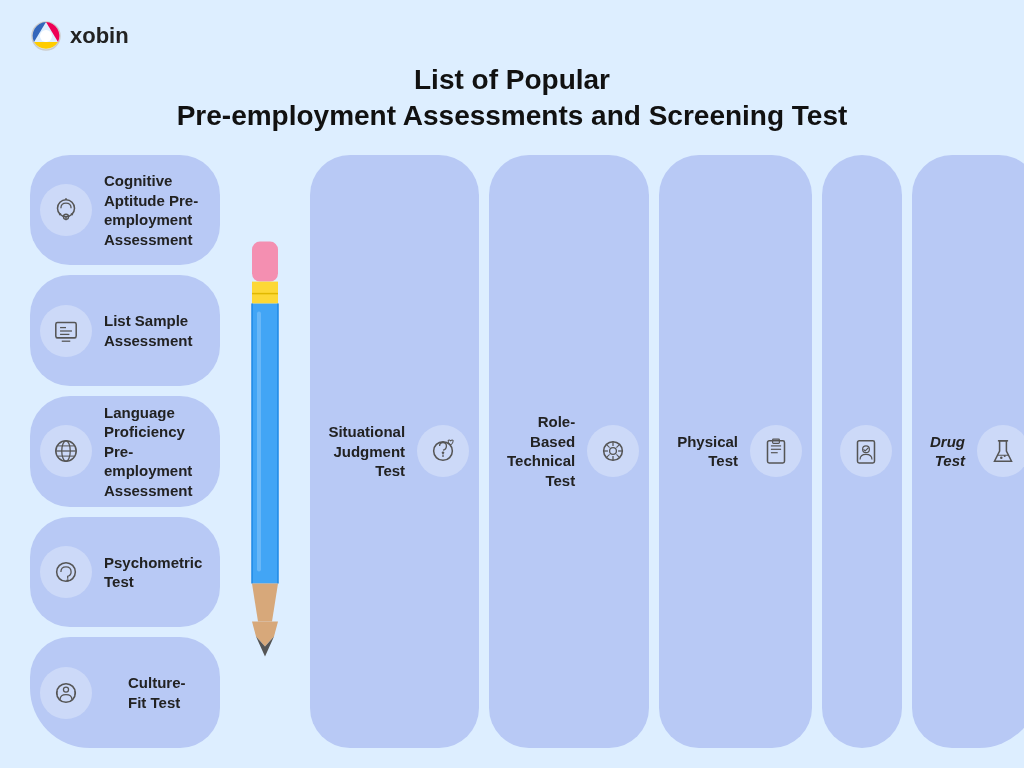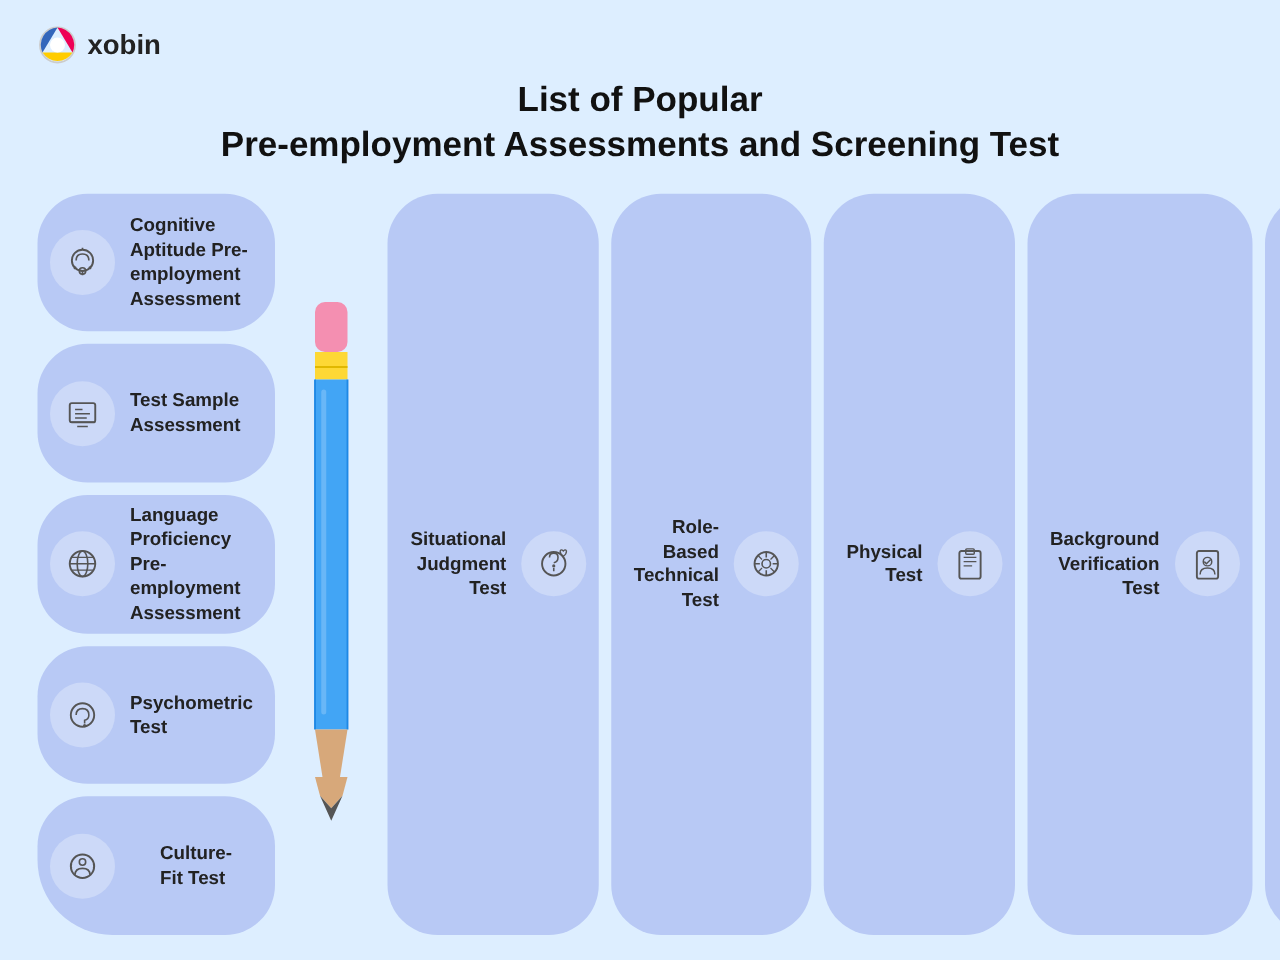--- a/index.html
+++ b/index.html
@@ -197,21 +197,21 @@
         <div class="card-icon-circle">
           <svg viewBox="0 0 40 40" width="34" height="34" xmlns="http://www.w3.org/2000/svg">
             <rect x="8" y="10" width="24" height="18" rx="2" fill="none" stroke="#555" stroke-width="1.8"></rect>
             <line x1="8" y1="28" x2="32" y2="28" stroke="#555" stroke-width="1.5"></line>
             <line x1="15" y1="32" x2="25" y2="32" stroke="#555" stroke-width="1.5"></line>
             <line x1="13" y1="16" x2="20" y2="16" stroke="#555" stroke-width="1.5"></line>
             <line x1="13" y1="20" x2="27" y2="20" stroke="#555" stroke-width="1.5"></line>
             <line x1="13" y1="24" x2="24" y2="24" stroke="#555" stroke-width="1.5"></line>
           </svg>
         </div>
-        <span class="card-text">Test Sample Assessment</span>
+        <span class="card-text">List Sample Assessment</span>
       </div>
 
       <div class="card-left">
         <div class="card-icon-circle">
           <svg viewBox="0 0 40 40" width="34" height="34" xmlns="http://www.w3.org/2000/svg">
             <circle cx="20" cy="20" r="12" fill="none" stroke="#555" stroke-width="1.8"></circle>
             <ellipse cx="20" cy="20" rx="5" ry="12" fill="none" stroke="#555" stroke-width="1.5"></ellipse>
             <line x1="8" y1="20" x2="32" y2="20" stroke="#555" stroke-width="1.5"></line>
             <line x1="10" y1="14" x2="30" y2="14" stroke="#555" stroke-width="1.2"></line>
             <line x1="10" y1="26" x2="30" y2="26" stroke="#555" stroke-width="1.2"></line>
@@ -312,21 +312,20 @@
             <rect x="10" y="8" width="20" height="26" rx="2" fill="none" stroke="#555" stroke-width="1.8"></rect>
             <line x1="14" y1="14" x2="26" y2="14" stroke="#555" stroke-width="1.4"></line>
             <line x1="14" y1="18" x2="26" y2="18" stroke="#555" stroke-width="1.4"></line>
             <line x1="14" y1="22" x2="22" y2="22" stroke="#555" stroke-width="1.4"></line>
             <rect x="16" y="6" width="8" height="5" rx="1" fill="none" stroke="#555" stroke-width="1.4"></rect>
           </svg>
         </div>
       </div>
 
       <div class="card-right">
-        <span class="card-text">Background Verification Test</span>
         <div class="card-icon-circle">
           <svg viewBox="0 0 40 40" width="34" height="34" xmlns="http://www.w3.org/2000/svg">
             <rect x="10" y="8" width="20" height="26" rx="2" fill="none" stroke="#555" stroke-width="1.8"></rect>
             <circle cx="20" cy="18" r="4" fill="none" stroke="#555" stroke-width="1.4"></circle>
             <path d="M13 30 Q13 24 20 24 Q27 24 27 30" fill="none" stroke="#555" stroke-width="1.4"></path>
             <polyline points="17,18 19,20 23,16" fill="none" stroke="#555" stroke-width="1.4"></polyline>
           </svg>
         </div>
       </div>
 

